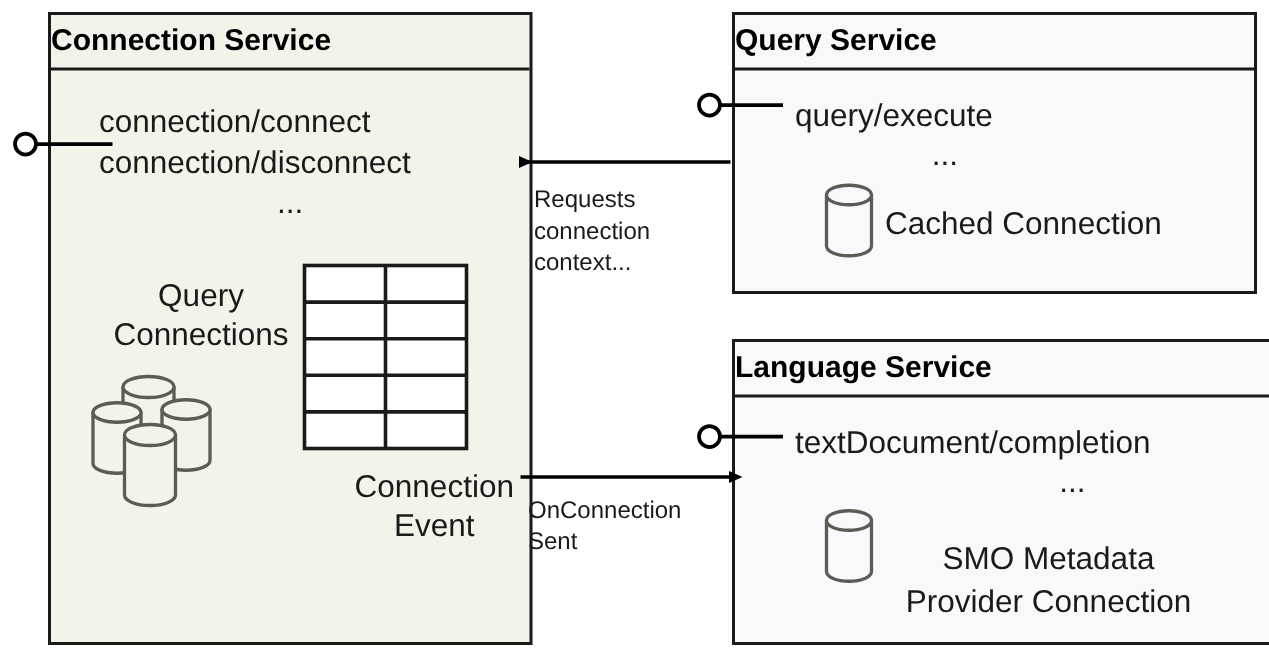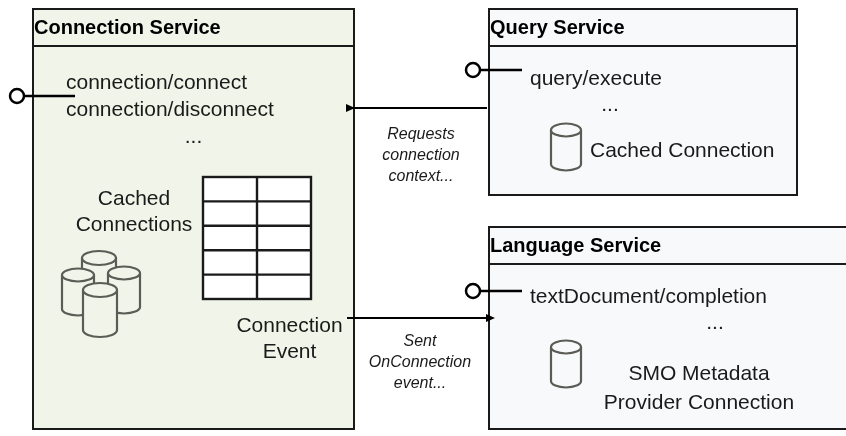--- a/index.html
+++ b/index.html
@@ -31,21 +31,21 @@
   .box-connection {
     left: 32px;
     top: 8px;
     width: 323px;
     height: 422px;
     background: #f1f4e8;
   }
   .box-query {
     left: 488px;
     top: 8px;
-    width: 310px;
+    width: 350px;
     height: 188px;
     background: #f8f9fb;
   }
   .box-language {
     left: 488px;
     top: 226px;
     width: 414px;
     height: 204px;
     background: #f8f9fb;
   }
@@ -140,24 +140,22 @@
     width: 250px;
     font-size: 21px;
     line-height: 29px;
     text-align: center;
     color: #1a1a1a;
   }
 
   
   .edge-label {
     position: absolute;
-    font-style: italic;
     font-size: 16px;
     line-height: 21px;
-    text-align: center;
     color: #1a1a1a;
   }
   .edge-label-top {
     left: 356px;
     top: 123px;
     width: 130px;
   }
   .edge-label-bottom {
     left: 352px;
     top: 330px;
@@ -182,21 +180,21 @@
   <div class="component-box box-connection">
     <div class="box-header">
       <span class="title">Connection Service</span>
     </div>
     <div class="box-body">
       <div class="api-line cs-api1">connection/connect</div>
       <div class="api-line cs-api2">connection/disconnect</div>
       <div class="ellipsis-line cs-dots">...</div>
 
       <div class="stack-label active-conn-label">
-        <div>Cached</div>
+        <div>Query</div>
         <div>Connections</div>
       </div>
 
       <div class="stack-label callbacks-label">
         <div>Connection</div>
         <div>Event</div>
       </div>
     </div>
   </div>
 
@@ -225,23 +223,22 @@
     </div>
   </div>
 
   <div class="edge-label edge-label-top">
     <div>Requests</div>
     <div>connection</div>
     <div>context...</div>
   </div>
 
   <div class="edge-label edge-label-bottom">
+    <div>OnConnection</div>
     <div>Sent</div>
-    <div>OnConnection</div>
-    <div>event...</div>
   </div>
 
   <svg id="wires" viewBox="0 0 846 436">
     <defs>
       <marker id="arrowL" markerWidth="10" markerHeight="10" refX="9" refY="4" orient="auto" markerUnits="userSpaceOnUse">
         <path d="M9,0 L0,4 L9,8 z" fill="#000"></path>
       </marker>
       <marker id="arrowR" markerWidth="10" markerHeight="10" refX="1" refY="4" orient="auto" markerUnits="userSpaceOnUse">
         <path d="M0,0 L9,4 L0,8 z" fill="#000"></path>
       </marker>

